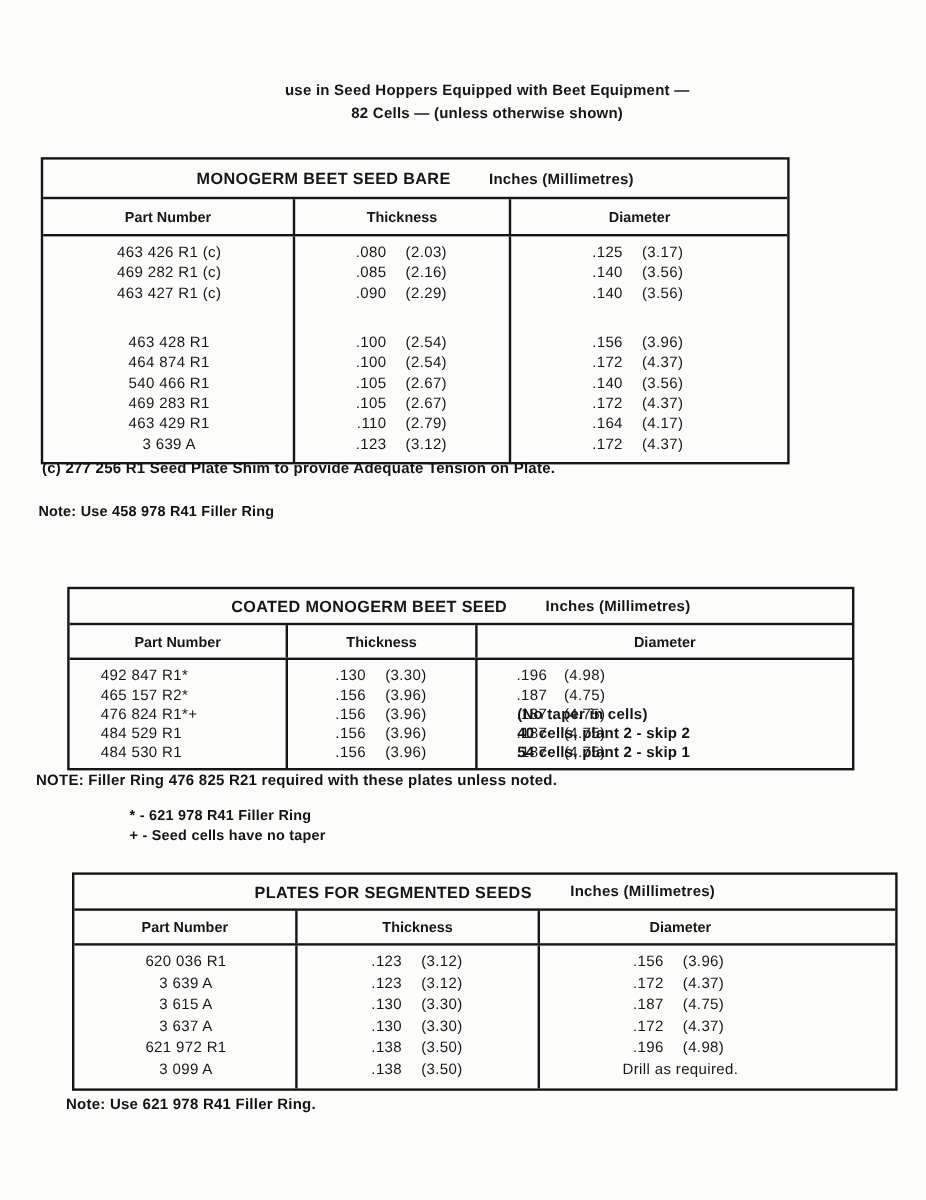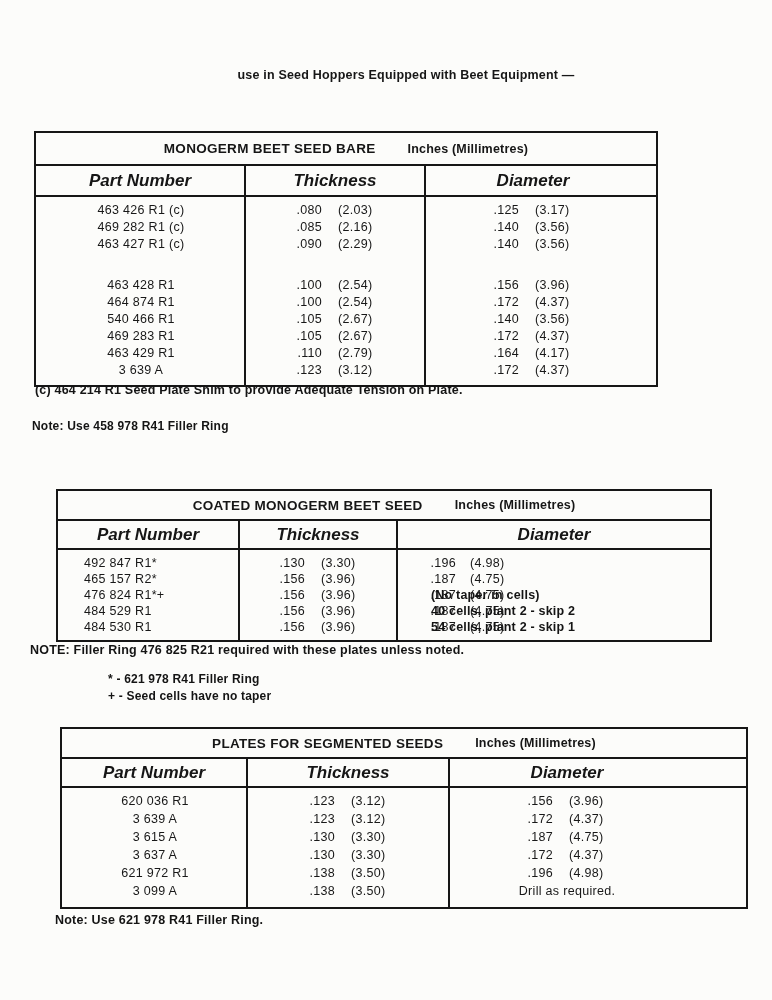--- a/index.html
+++ b/index.html
@@ -41,21 +41,21 @@
   .tbl-title{
     display:flex;justify-content:center;align-items:center;gap:32px;
     border-bottom:2px solid var(--ink);
     font-weight:bold;
   }
   .tbl-title .t-main{font-size:13.5px;letter-spacing:.3px;}
   .tbl-title .t-units{font-size:12.5px;letter-spacing:.2px;}
   .tbl-head{
     display:grid;
     border-bottom:2px solid var(--ink);
-    font-weight:bold;font-size:17px;font-style:italic;
+    font-weight:bold;font-size:12px;
   }
   .tbl-head .hc{
     display:flex;align-items:center;justify-content:center;
     box-sizing:border-box;
   }
   .tbl-head .hc.b{border-right:2px solid var(--ink);}
   .tbl-body{position:relative;}
   .vline{position:absolute;top:0;bottom:0;width:2px;background:var(--ink);}
   .trow{display:grid;}
   .cell{
@@ -108,20 +108,21 @@
   .fn5{left:108px;top:689px;font-size:12px;}
   .fn6{left:55px;top:913px;font-size:12.5px;}
 </style>
 </head>
 <body>
 
 <div class="page">
 
   <header class="doc-header">
     <p class="doc-sub">use in Seed Hoppers Equipped with Beet Equipment —</p>
+    <p class="doc-sub">82 Cells — (unless otherwise shown)</p>
   </header>
 
   <section class="tbl t1">
     <div class="tbl-title">
       <span class="t-main">MONOGERM BEET SEED BARE</span>
       <span class="t-units">Inches (Millimetres)</span>
     </div>
     <div class="tbl-head">
       <div class="hc b">Part Number</div>
       <div class="hc b">Thickness</div>
@@ -250,21 +251,21 @@
             </div>
             <div class="cell c-diam">
               <span class="v in">.172</span>
               <span class="v mm">(4.37)</span>
             </div>
           </div>
         </div>
     </div>
   </section>
 
-  <p class="note fn1">(c) 464 214 R1 Seed Plate Shim to provide Adequate Tension on Plate.</p>
+  <p class="note fn1">(c) 277 256 R1 Seed Plate Shim to provide Adequate Tension on Plate.</p>
   <p class="note fn2">Note: Use 458 978 R41 Filler Ring</p>
 
   <section class="tbl t2">
     <div class="tbl-title">
       <span class="t-main">COATED MONOGERM BEET SEED</span>
       <span class="t-units">Inches (Millimetres)</span>
     </div>
     <div class="tbl-head">
       <div class="hc b">Part Number</div>
       <div class="hc b">Thickness</div>

